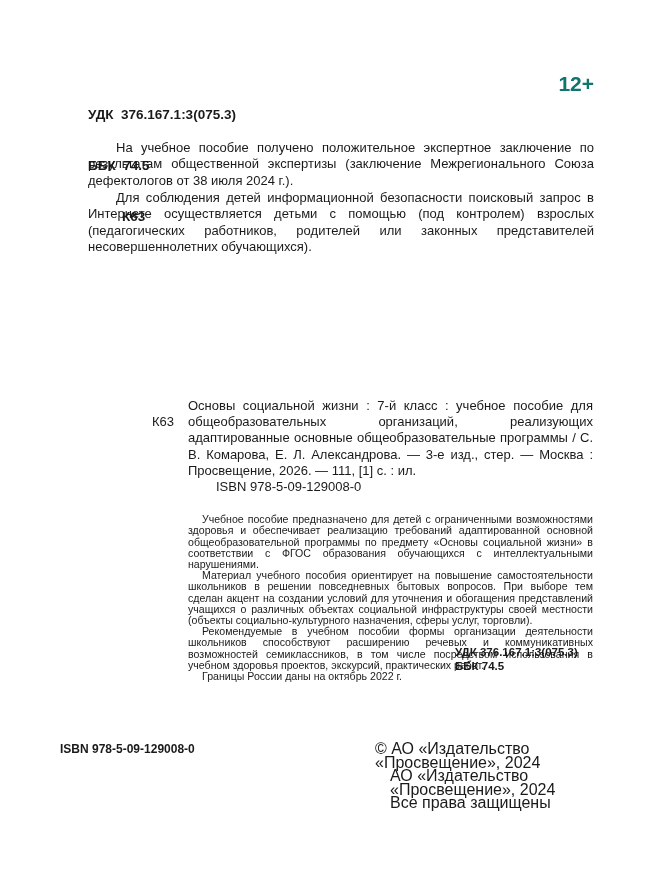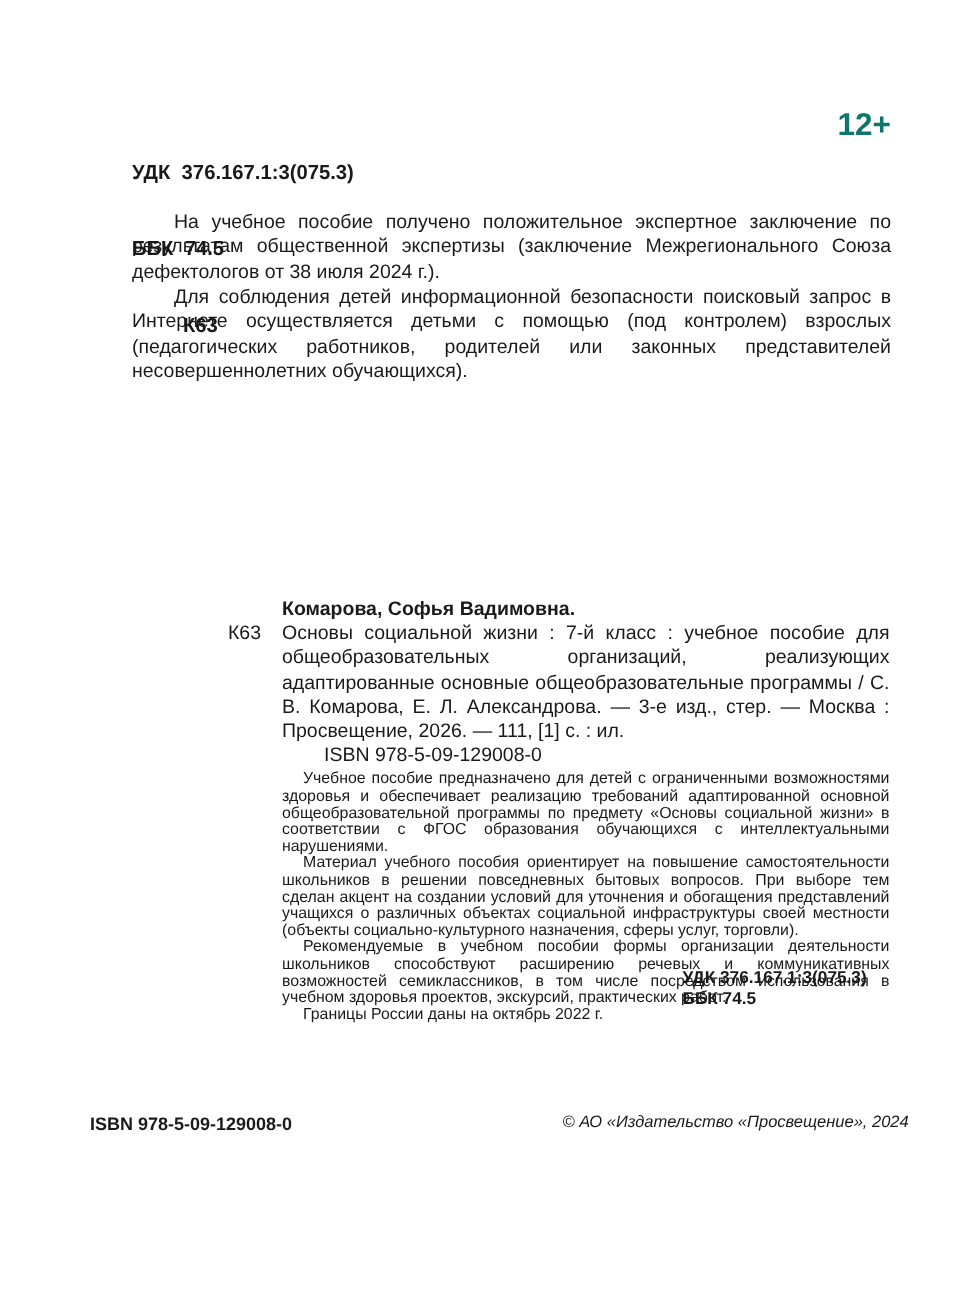--- a/index.html
+++ b/index.html
@@ -62,21 +62,21 @@
   .catalog-code {
     position: absolute;
     left: 0;
     top: 16.2px;
     font-size: 13px;
   }
   .biblio { text-align: justify; }
   .isbn-middle { padding-left: 28px; }
   
   .annotation {
-    margin-top: 3px;
+    margin-top: 19px;
     font-size: 10.6px;
     line-height: 11.2px;
     text-align: justify;
   }
   .annotation p { text-indent: 14px; }
   
   .bottom-codes {
     position: absolute;
     left: 455px;
     top: 645px;
@@ -89,23 +89,22 @@
     position: absolute;
     left: 60px;
     top: 742px;
     font-size: 12px;
     font-weight: bold;
   }
   .copyright {
     position: absolute;
     left: 375px;
     top: 742px;
-    font-size: 11px;
+    font-size: 16px;
     line-height: 13.6px;
-    font-style: italic;
   }
   .copyright .cont { padding-left: 15px; }
 </style>
 </head>
 <body>
 
 <div class="page">
 
   <div class="top-codes">
     <div>УДК  376.167.1:3(075.3)</div>
@@ -115,36 +114,37 @@
 
   <div class="age-badge">12+</div>
 
   <p class="note note-1">На учебное пособие получено положительное экспертное заключение по результатам общественной экспертизы (заключение Межрегионального Союза дефектологов от 38 июля 2024 г.).</p>
 
   <p class="note note-2">Для соблюдения детей информационной безопасности поисковый запрос в Интернете осуществляется детьми с помощью (под контролем) взрослых (педагогических работников, родителей или законных представителей несовершеннолетних обучающихся).</p>
 
   <div class="catalog">
     <div class="catalog-inner">
       <span class="catalog-code">К63</span>
-      <div class="author">Комарова, Софья Вадимовна.</div>
       <div class="biblio">Основы социальной жизни : 7-й класс : учебное пособие для общеобразовательных организаций, реализующих адаптированные основные общеобразовательные программы / С. В. Комарова, Е. Л. Александрова. — 3-е изд., стер. — Москва : Просвещение, 2026. — 111, [1] с. : ил.</div>
       <div class="isbn-middle">ISBN 978-5-09-129008-0</div>
       <div class="annotation">
         <p>Учебное пособие предназначено для детей с ограниченными возможностями здоровья и обеспечивает реализацию требований адаптированной основной общеобразовательной программы по предмету «Основы социальной жизни» в соответствии с ФГОС образования обучающихся с интеллектуальными нарушениями.</p>
         <p>Материал учебного пособия ориентирует на повышение самостоятельности школьников в решении повседневных бытовых вопросов. При выборе тем сделан акцент на создании условий для уточнения и обогащения представлений учащихся о различных объектах социальной инфраструктуры своей местности (объекты социально-культурного назначения, сферы услуг, торговли).</p>
         <p>Рекомендуемые в учебном пособии формы организации деятельности школьников способствуют расширению речевых и коммуникативных возможностей семиклассников, в том числе посредством использования в учебном здоровья проектов, экскурсий, практических работ.</p>
         <p>Границы России даны на октябрь 2022 г.</p>
       </div>
     </div>
   </div>
 
   <div class="bottom-codes">
     <div>УДК 376.167.1:3(075.3)</div>
     <div>ББК 74.5</div>
   </div>
 
   <div class="footer-isbn">ISBN 978-5-09-129008-0</div>
 
   <div class="copyright">
     <div>© АО «Издательство «Просвещение», 2024</div>
+    <div class="cont">АО «Издательство «Просвещение», 2024</div>
+    <div class="cont">Все права защищены</div>
   </div>
 
 </div>
 
 </body></html>

